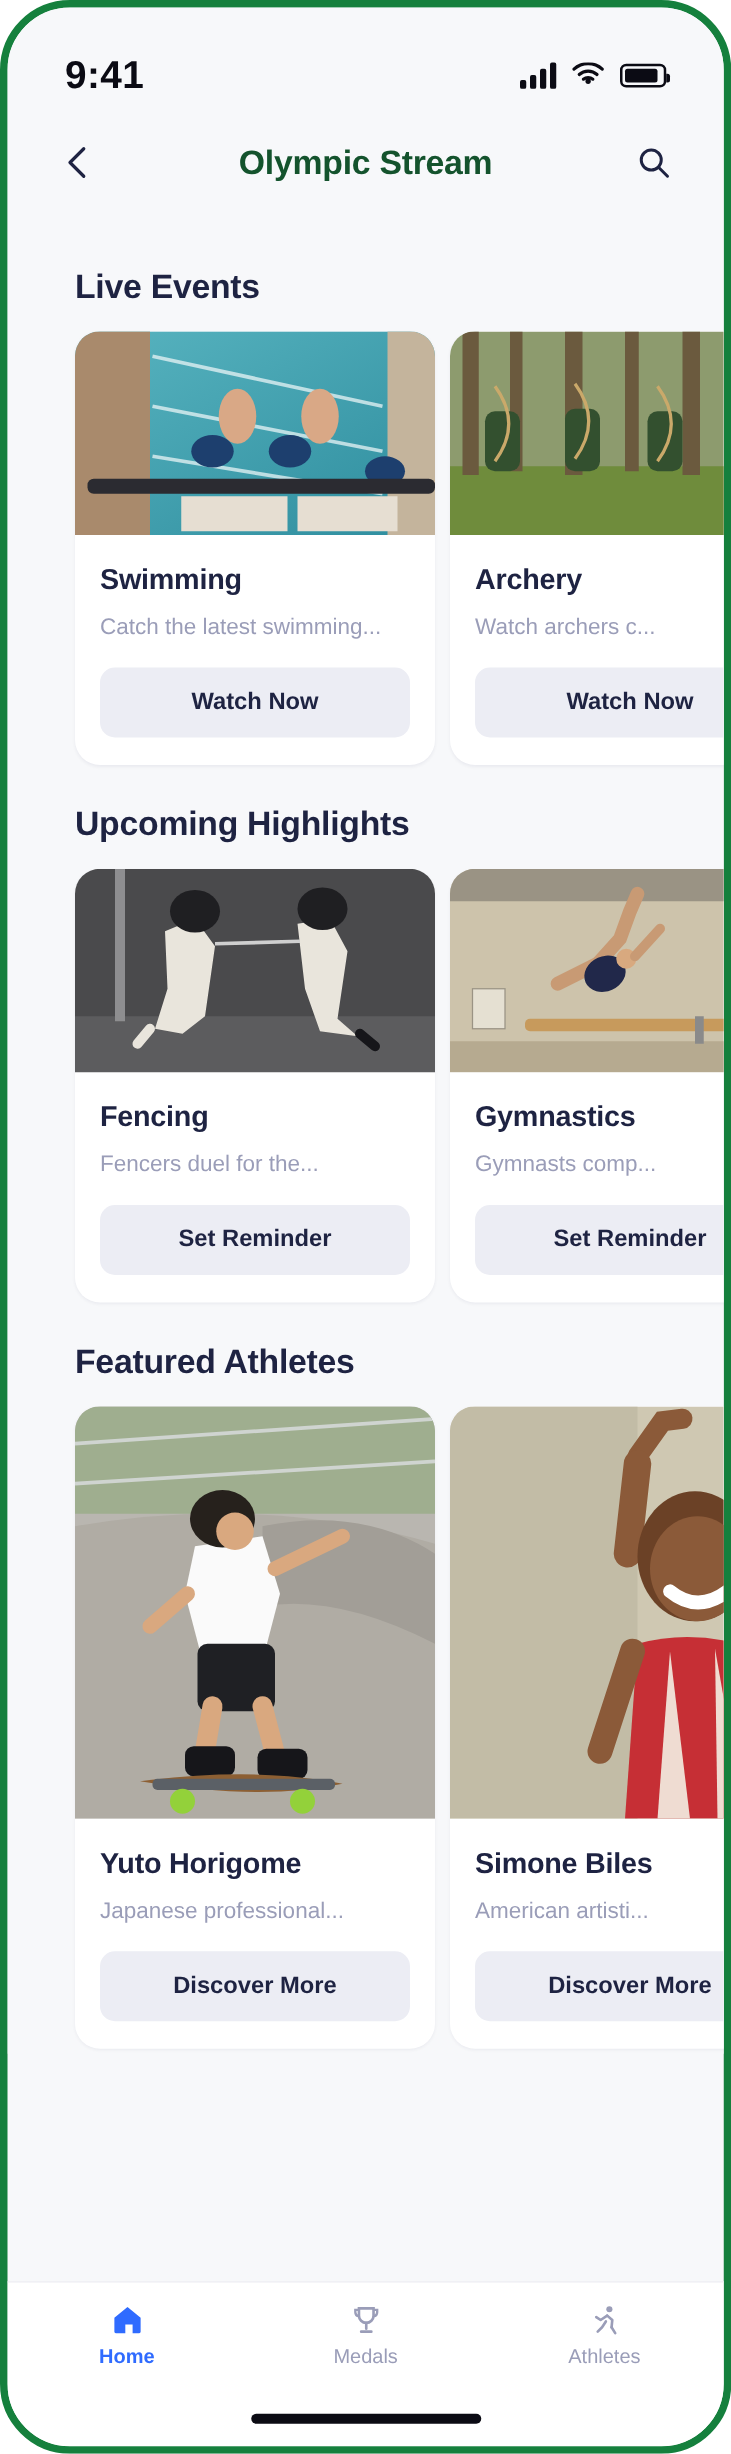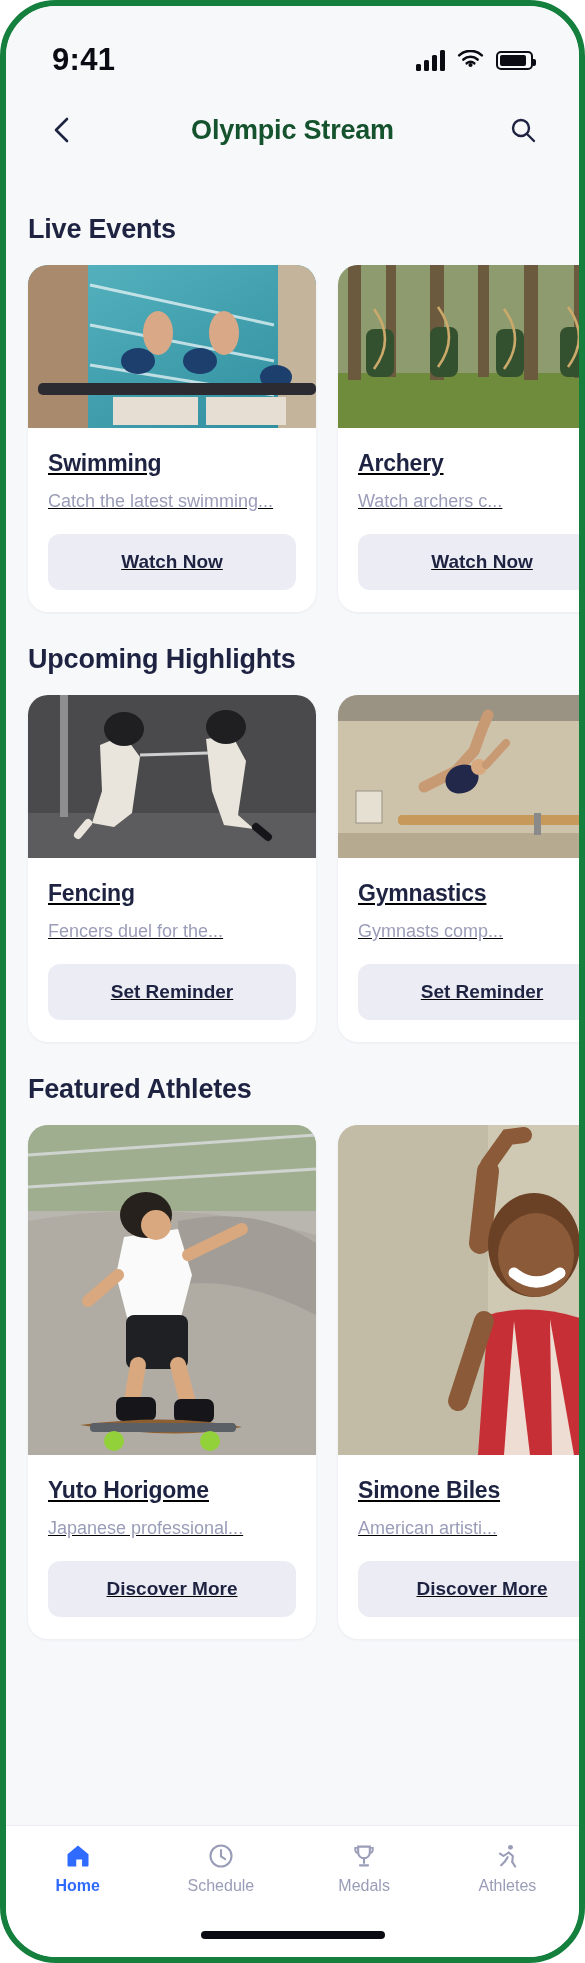--- a/index.html
+++ b/index.html
@@ -57,30 +57,29 @@
     width: 52px; height: 52px;
     display: flex; align-items: center; justify-content: center;
     cursor: pointer; background: none; border: none;
   }
   .nav-title {
     font-size: 27px; font-weight: 700; color: #14532d;
     letter-spacing: -.2px;
   }
 
   
-  .content { padding-top: 18px; background: #f7f8fa; }
+  .content { padding-top: 18px; background: #f7f8fa; padding-left: 32px; }
   .section-title {
     font-size: 27px; font-weight: 700; color: #1e2342;
     padding: 28px 22px 20px 22px; letter-spacing: -.2px;
   }
   .rail {
-    display: flex; gap: 22px;
+    display: flex; gap: 12px;
     padding: 0 22px 4px 22px;
     overflow: hidden;
-    text-decoration: underline;
   }
   .card {
     flex: 0 0 288px;
     background: #ffffff;
     border-radius: 20px;
     overflow: hidden;
     box-shadow: 0 1px 3px rgba(20,24,60,.06);
   }
   .card-img { width: 100%; height: 163px; position: relative; overflow: hidden; }
   .card-img svg { display:block; width:100%; height:100%; }
@@ -367,27 +366,20 @@
 
   <div class="tabbar">
 
     <div class="tab active">
       <svg width="28" height="28" viewBox="0 0 24 24">
         <path d="M3 10.5 L12 3 L21 10.5 V20 a1 1 0 0 1-1 1h-4.5v-6h-5v6H4a1 1 0 0 1-1-1z" fill="#2f6bff"></path>
       </svg>
       <span class="tab-label">Home</span>
     </div>
 
-    <div class="tab">
-      <svg width="28" height="28" viewBox="0 0 24 24">
-        <circle cx="12" cy="12" r="9" stroke="#9a9db8" stroke-width="1.8" fill="none"></circle>
-        <path d="M12 7v5.4l3.6 2.2" stroke="#9a9db8" stroke-width="1.8" fill="none" stroke-linecap="round"></path>
-      </svg>
-      <span class="tab-label">Schedule</span>
-    </div>
 
     <div class="tab">
       <svg width="28" height="28" viewBox="0 0 24 24">
         <path d="M7 4h10v5a5 5 0 0 1-10 0z" stroke="#9a9db8" stroke-width="1.8" fill="none"></path>
         <path d="M7 5H4.5v1.6A3 3 0 0 0 7 9.5M17 5h2.5v1.6A3 3 0 0 1 17 9.5" stroke="#9a9db8" stroke-width="1.6" fill="none"></path>
         <path d="M12 14v4M8.5 20h7" stroke="#9a9db8" stroke-width="1.8" stroke-linecap="round"></path>
       </svg>
       <span class="tab-label">Medals</span>
     </div>
 

